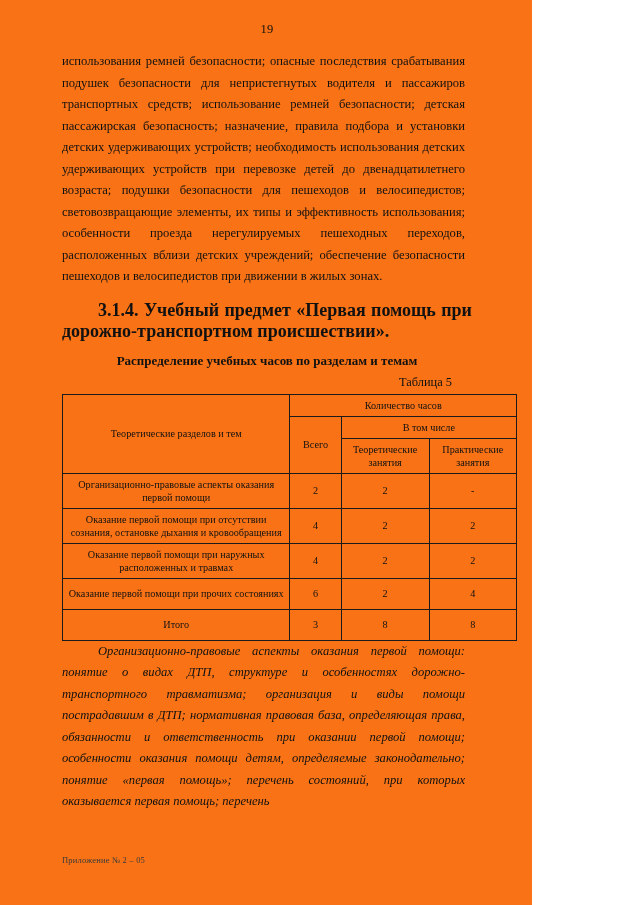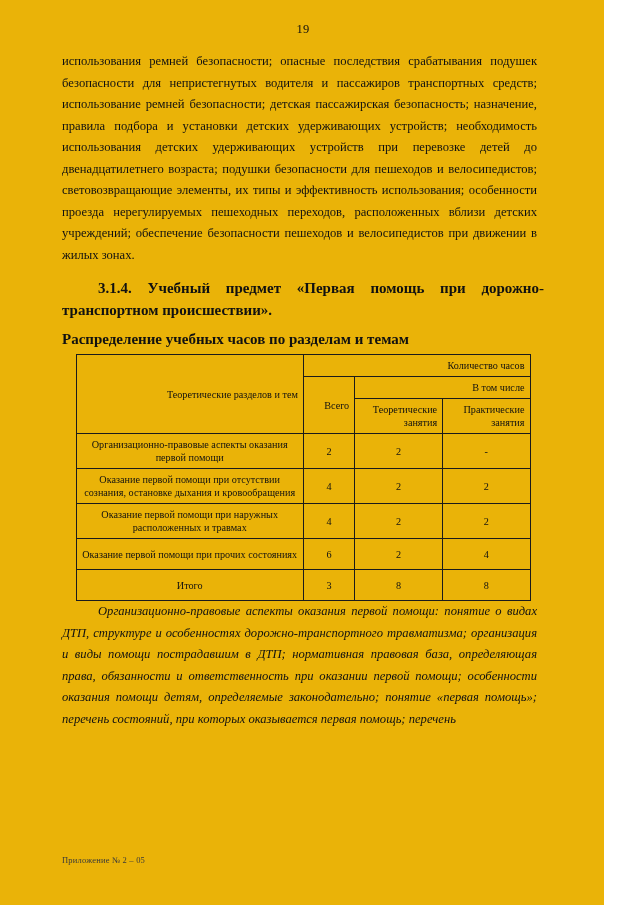--- a/index.html
+++ b/index.html
@@ -11,23 +11,23 @@
     width: 640px;
     height: 905px;
     font-family: "Liberation Serif", serif;
     color: #111;
     position: relative;
     overflow: hidden;
   }
   .page {
     position: absolute;
     left: 0; top: 0;
-    width: 604px;
+    width: 532px;
     height: 905px;
-    background: #eab308;
+    background: #f97316;
     box-sizing: border-box;
     padding: 22px 60px 10px 62px;
   }
   .page-number {
     text-align: center;
     font-size: 12.5px;
     margin: 0 0 14px 0;
     letter-spacing: 0.3px;
   }
   p.body-text {
@@ -36,30 +36,31 @@
     line-height: 21.5px;
     text-align: justify;
     text-justify: inter-word;
     hyphens: none;
   }
   p.body-text.indent {
     text-indent: 36px;
     font-style: italic;
   }
   .section-heading {
-    font-size: 15px;
+    font-size: 18px;
     line-height: 21.5px;
     font-weight: bold;
     text-align: justify;
     margin: 12px 0 0 0;
     text-indent: 36px;
   }
   .table-title {
-    font-size: 15px;
+    font-size: 13px;
     font-weight: bold;
+    text-align: center;
     margin: 10px 0 6px 0;
   }
   .table-caption {
     font-size: 12.4px;
     text-align: right;
     margin: 0 0 4px 0;
     padding-right: 20px;
   }
   table.hours {
     border-collapse: collapse;
@@ -68,21 +69,21 @@
     font-size: 10.2px;
     line-height: 13px;
   }
   table.hours td, table.hours th {
     border: 1px solid #1b1b1b;
     padding: 4px 5px;
     vertical-align: middle;
     font-weight: normal;
   }
   table.hours th {
-    text-align: right;
+    text-align: center;
   }
   td.name-cell {
     text-align: center;
     padding-left: 6px;
     padding-right: 4px;
     width: 250px;
     height: 22px;
   }
   td.num {
     text-align: center;
@@ -113,20 +114,21 @@
 <div class="page">
 
   <div class="page-number">19</div>
 
   <p class="body-text">использования ремней безопасности; опасные последствия срабатывания подушек безопасности для непристегнутых водителя и пассажиров транспортных средств; использование ремней безопасности; детская пассажирская безопасность; назначение, правила подбора и установки детских удерживающих устройств; необходимость использования детских удерживающих устройств при перевозке детей до двенадцатилетнего возраста; подушки безопасности для пешеходов и велосипедистов; световозвращающие элементы, их типы и эффективность использования; особенности проезда нерегулируемых пешеходных переходов, расположенных вблизи детских учреждений; обеспечение безопасности пешеходов и велосипедистов при движении в жилых зонах.</p>
 
   <p class="section-heading">3.1.4. Учебный предмет «Первая помощь при дорожно-транспортном происшествии».</p>
 
   <div class="table-title">Распределение учебных часов по разделам и темам</div>
 
+  <div class="table-caption">Таблица 5</div>
 
   <table class="hours">
     <thead>
       <tr>
         <th rowspan="3" class="cap-center">Теоретические разделов и тем</th>
         <th colspan="3" class="cap-center">Количество часов</th>
       </tr>
       <tr>
         <th rowspan="2" class="num">Всего</th>
         <th colspan="2" class="cap-center">В том числе</th>

